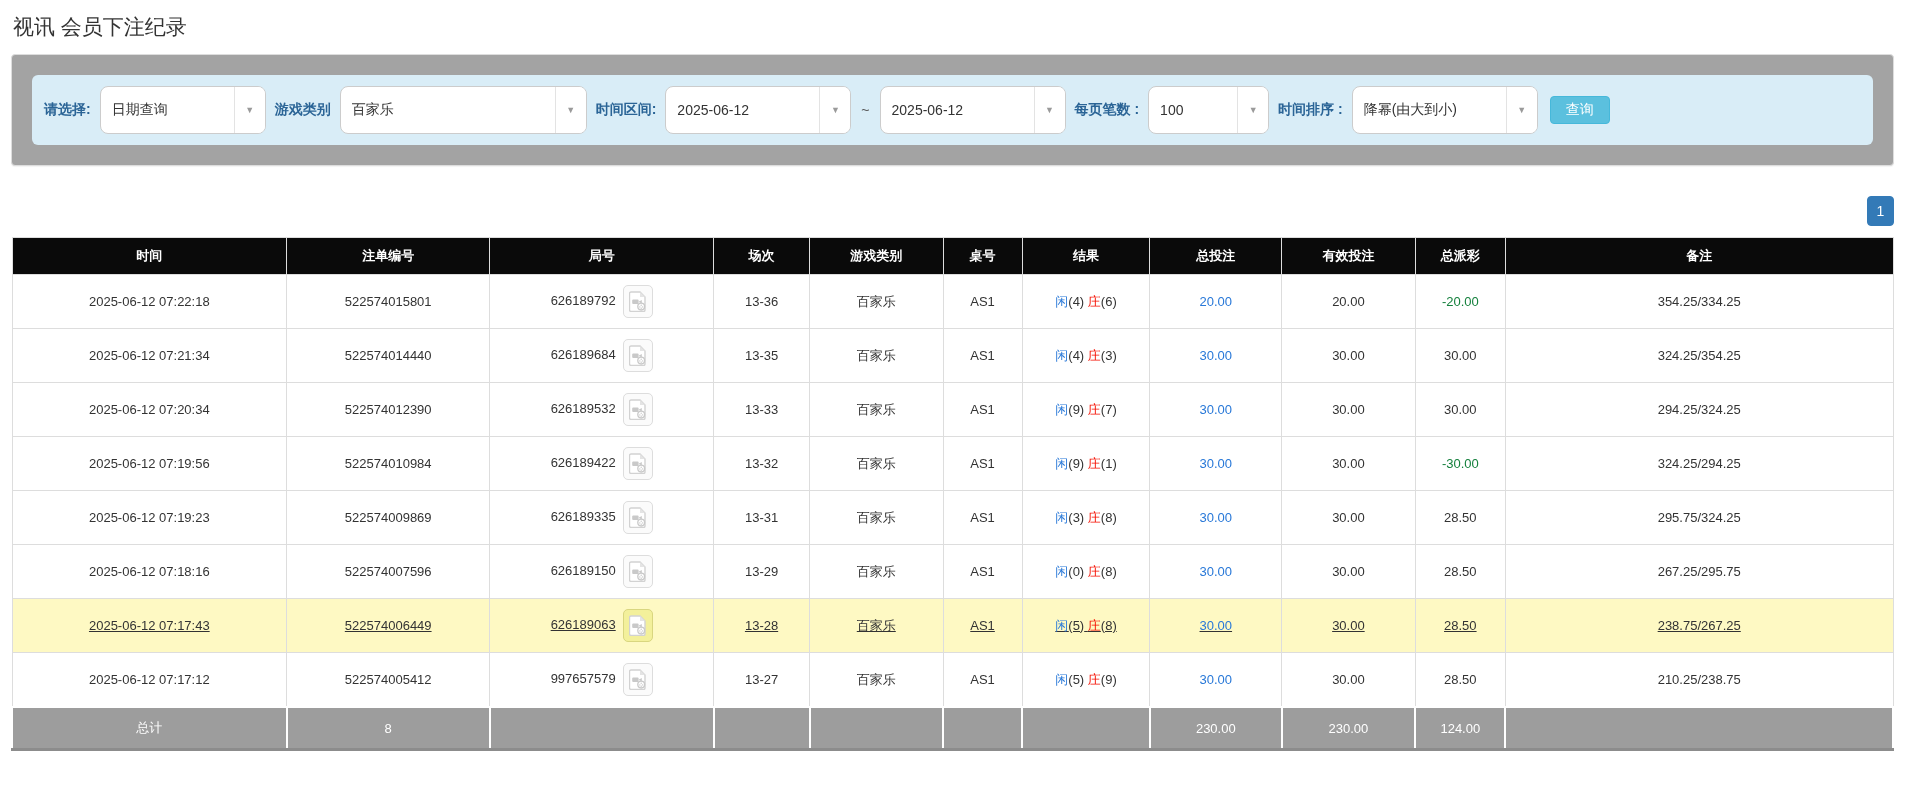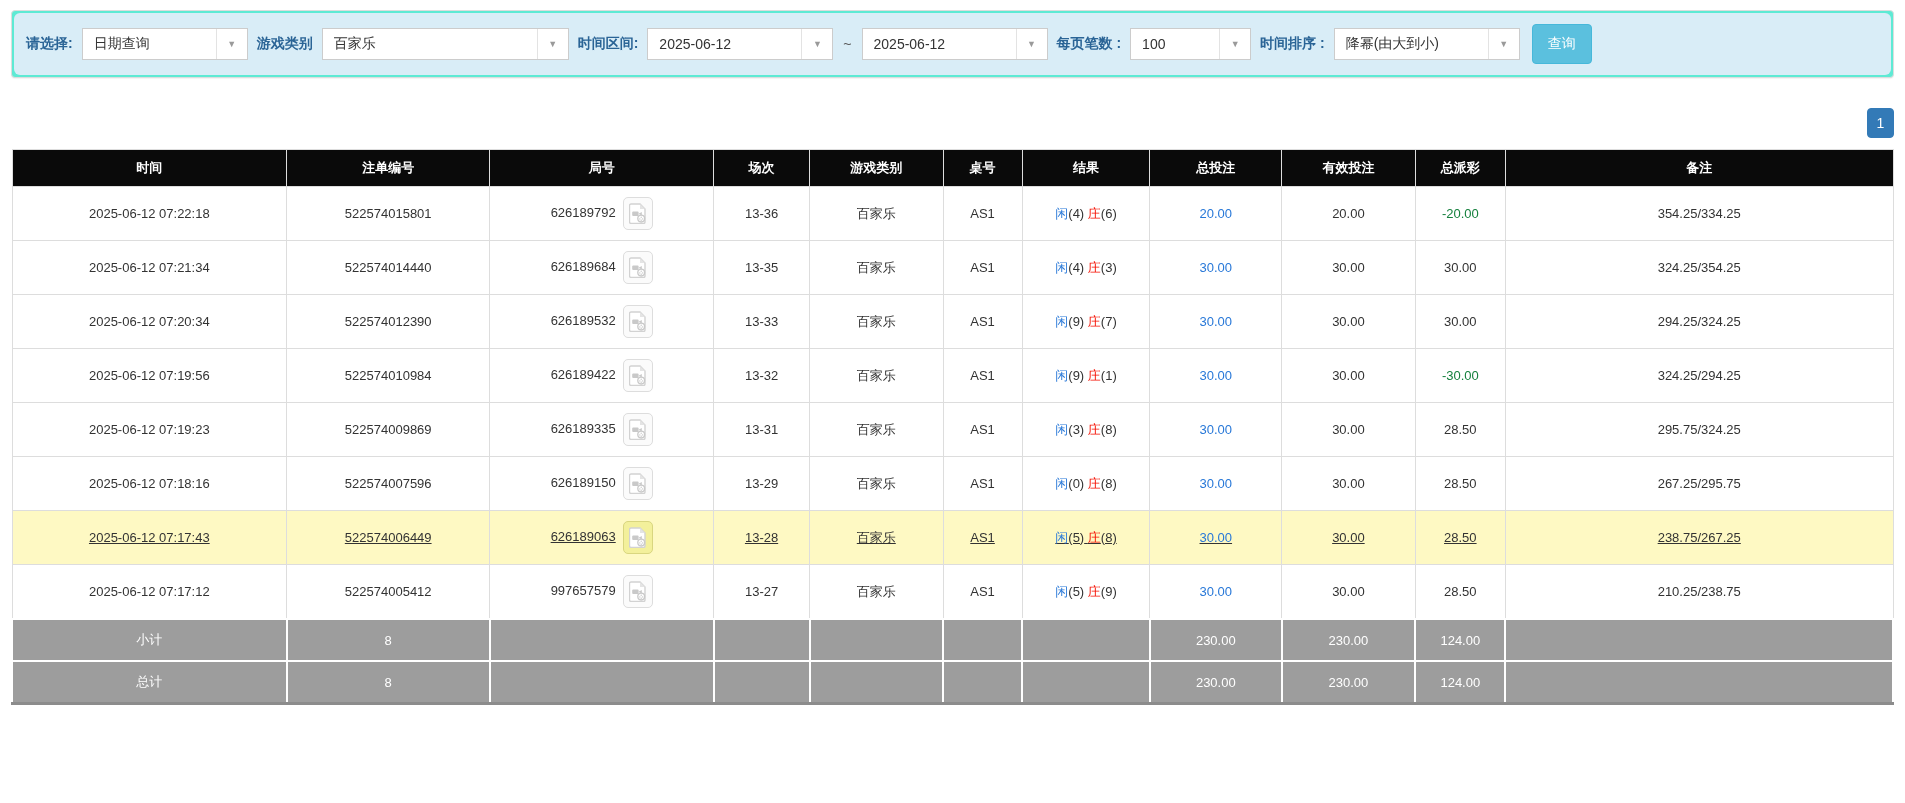--- a/index.html
+++ b/index.html
@@ -8,42 +8,42 @@
     width: 1905px; height: 803px; overflow: hidden;
     font-family: "Liberation Sans", "DejaVu Sans", sans-serif;
     color: #333;
   }
   .page { padding: 10px 11px 0 11px; }
 
   .page-title { font-size: 21px; font-weight: 400; color: #333; margin: 3px 0 13px 2px; }
 
   
   .filter-panel {
-    border: 1px solid #ddd; border-radius: 4px; background: #5eead4;
-    box-shadow: 0 1px 1px rgba(0,0,0,.05); padding: 2px;
+    border: 1px solid #ddd; border-radius: 4px; background: #a3a3a3;
+    box-shadow: 0 1px 1px rgba(0,0,0,.05); padding: 20px;
   }
   .filter-bar {
     background: #d9edf7; border-radius: 6px; padding: 11px 12px;
     display: flex; align-items: center; gap: 9px; white-space: nowrap;
   }
   .filter-label { color: #2a6496; font-weight: bold; font-size: 14px; }
   .tilde { color: #555; font-size: 14px; padding: 0 1px; }
   .combobox {
-    display: flex; align-items: stretch; height: 32px; background: #fff;
-    border: 1px solid #ccc; border-radius: 0; overflow: hidden; cursor: pointer;
+    display: flex; align-items: stretch; height: 48px; background: #fff;
+    border: 1px solid #ccc; border-radius: 8px; overflow: hidden; cursor: pointer;
   }
   .combobox .value { flex: 1; display: flex; align-items: center; padding: 0 11px; font-size: 14px; color: #333; }
   .combobox .arrow {
     width: 31px; border-left: 1px solid #e3e3e3; display: flex;
     align-items: center; justify-content: center; color: #9a9a9a; font-size: 9px; background:#fff;
   }
   .w-select { width: 166px; } .w-game { width: 247px; } .w-date { width: 186px; }
   .w-size { width: 121px; justify-content: space-between; } .w-sort { width: 186px; justify-content: center; }
   .btn-search {
-    height: 40px; padding: 0 15px; margin-left: 3px; background: #5bc0de; color: #fff;
+    height: 28px; padding: 0 15px; margin-left: 3px; background: #5bc0de; color: #fff;
     border: 1px solid #46b8da; border-radius: 4px; font-size: 14px; cursor: pointer;
     font-family: inherit;
   }
 
   
   .summary-bar {
     margin-top: 18px; background: #dff0d8; border-radius: 4px;
     padding: 15px 15px; display: flex; align-items: center; justify-content: space-between;
     font-size: 13px; color: #3c763d;
   }
@@ -83,20 +83,21 @@
     background: #9d9d9d; color: #fff; border: 2px solid #fff;
     padding: 11px 6px; text-align: center; height: 38px;
   }
   tfoot tr:last-child td { border-bottom: 3px solid #8c8c8c; }
 </style>
 </head>
 <body>
 
 <div class="page">
 
+  <h1 class="page-title">视讯 会员下注纪录</h1>
 
   <div class="filter-panel">
     <div class="filter-bar">
       <span class="filter-label">请选择:</span>
       <div class="combobox w-select">
         <span class="value">日期查询</span>
         <span class="arrow">▼</span>
       </div>
 
       <span class="filter-label">游戏类别</span>
@@ -419,41 +420,28 @@
     <td>
       <span class="bet-link">30.00</span>
     </td>
     <td>30.00</td>
     <td>28.50</td>
     <td>210.25/238.75</td>
   </tr>
       </tbody>
     <tfoot>
       <tr>
-        <td>小计</td>
+        <td>总计</td>
         <td>8</td>
         <td></td>
         <td></td>
         <td></td>
         <td></td>
         <td></td>
         <td>230.00</td>
         <td>230.00</td>
         <td>124.00</td>
         <td></td>
       </tr>
-      <tr>
-        <td>总计</td>
-        <td>8</td>
-        <td></td>
-        <td></td>
-        <td></td>
-        <td></td>
-        <td></td>
-        <td>230.00</td>
-        <td>230.00</td>
-        <td>124.00</td>
-        <td></td>
-      </tr>
     </tfoot>
   </table>
 
 </div>
 
 </body></html>

